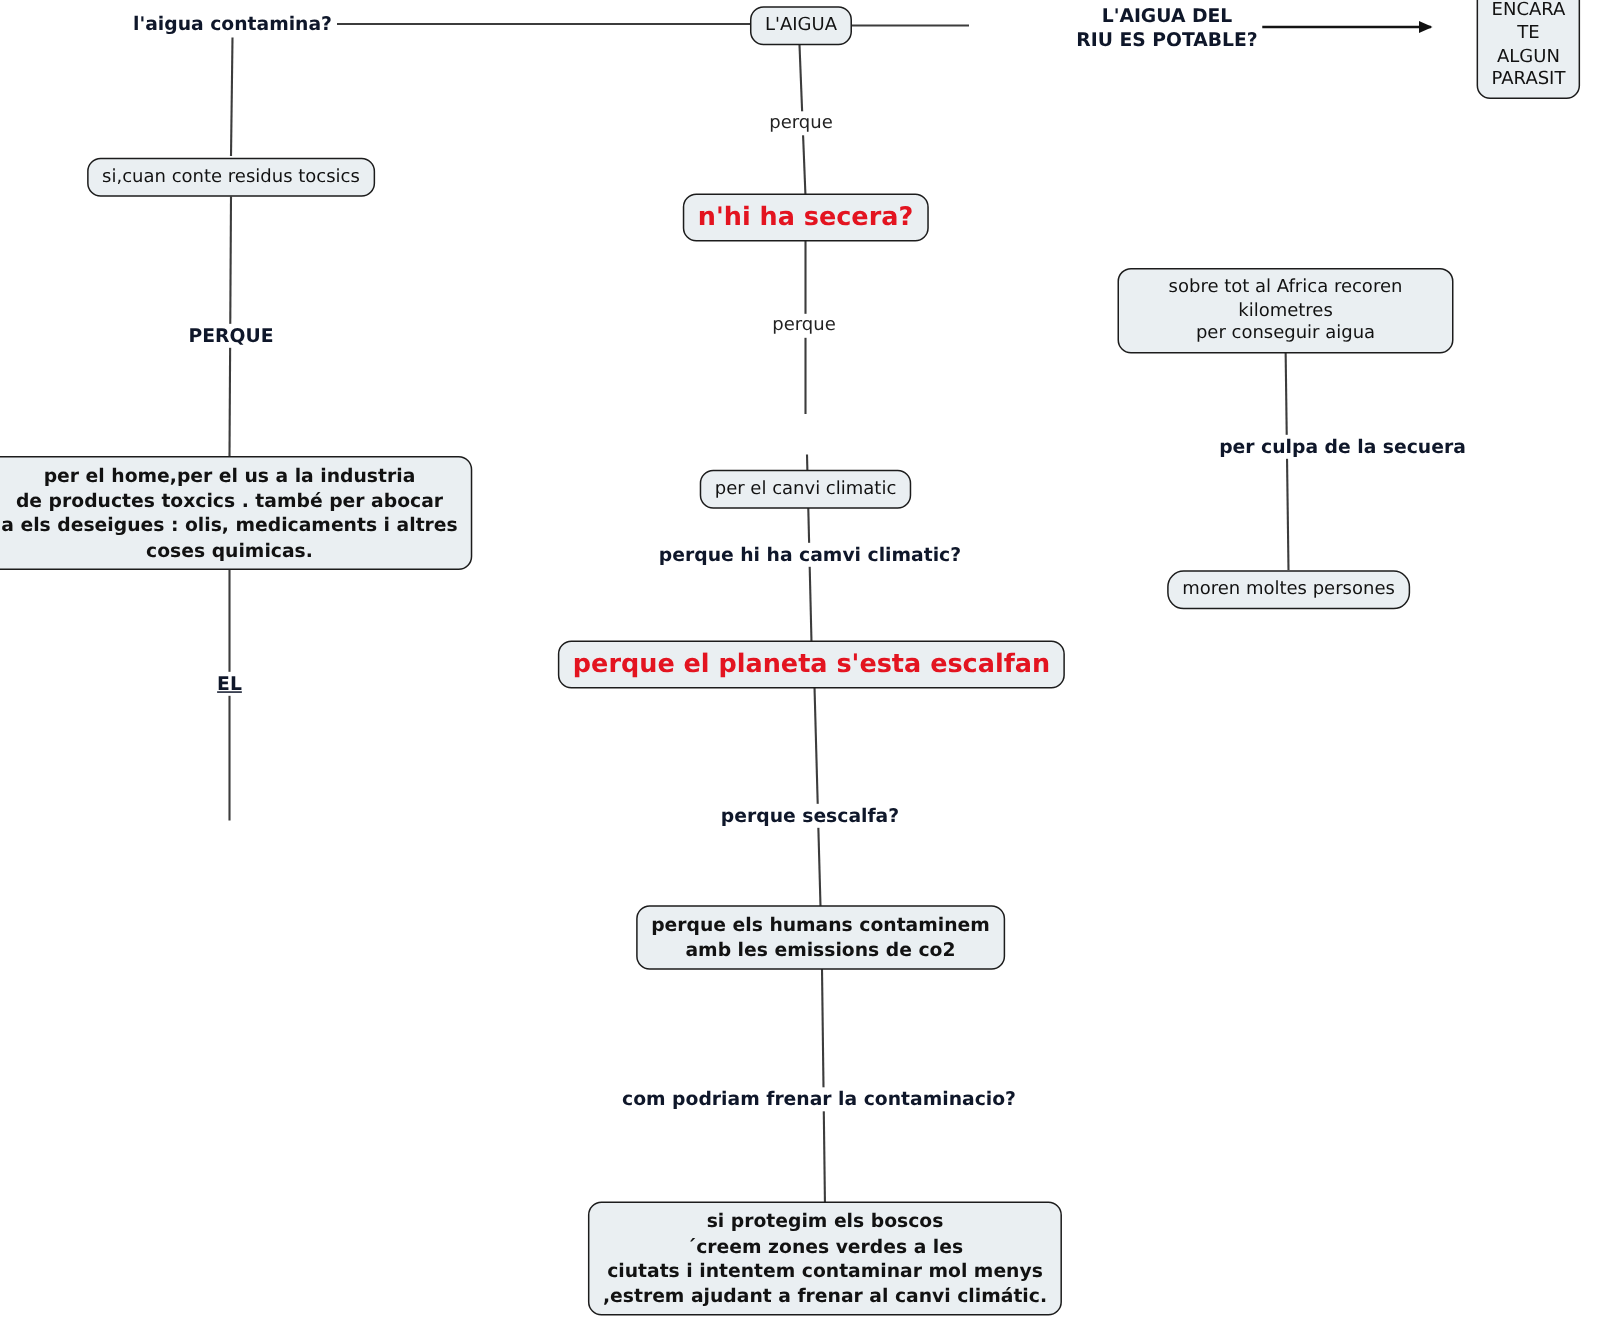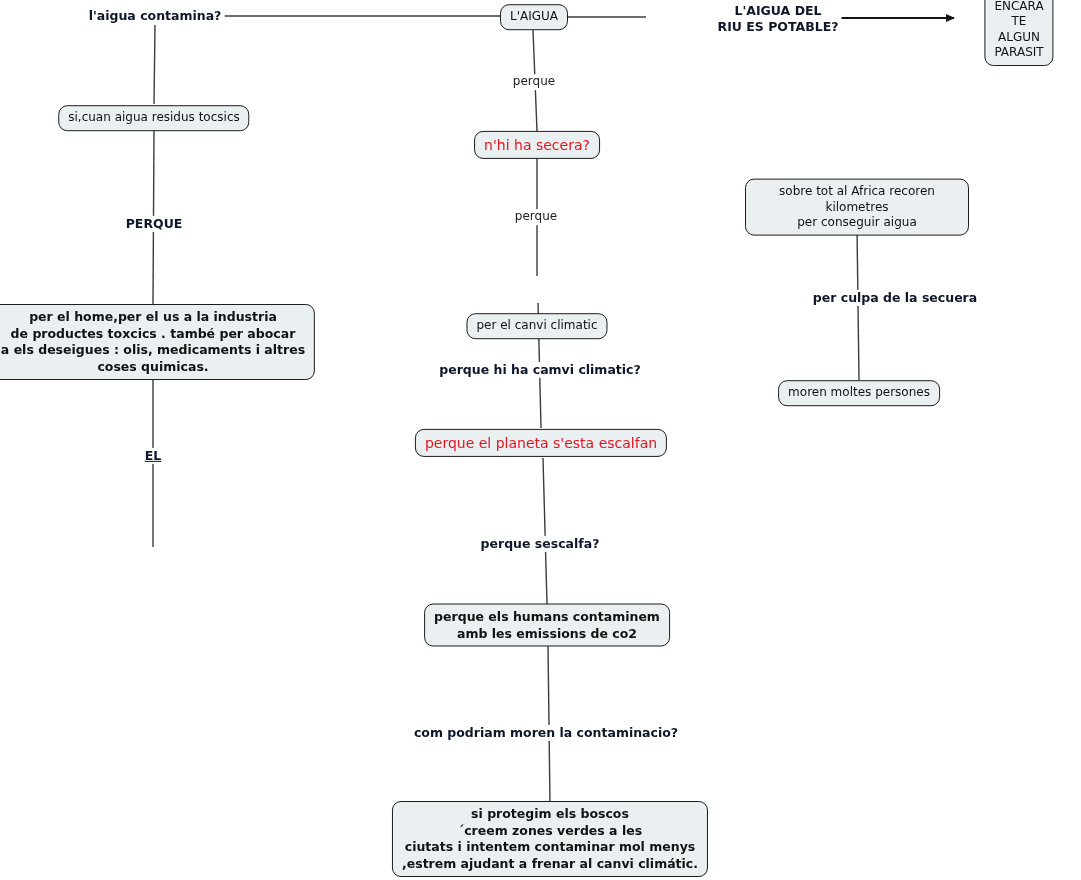--- a/index.html
+++ b/index.html
@@ -22,21 +22,21 @@
     border-radius:9px;
     padding:4px 9px;
     font-size:12px;
     line-height:1.3;
     color:#121212;
     text-align:center;
     white-space:pre-line;
     box-sizing:border-box;
   }
   .node.bold { font-weight:bold; font-size:12.5px; line-height:1.32; }
-  .node.red  { font-weight:normal; font-size:14px; color:var(--red_text,#e31420); }
+  .node.red  { font-weight:bold; font-size:17px; color:var(--red_text,#e31420); }
 
   .lbl {
     position:absolute;
     transform:translate(-50%,-50%);
     background:#ffffff;
     padding:0 3px;
     font-size:12.5px;
     font-weight:bold;
     color:#0f172a;
     white-space:pre-line;
@@ -64,45 +64,45 @@
     <line x1="153" y1="380" x2="153" y2="547"></line>
     <line x1="533" y1="30" x2="537" y2="131"></line>
     <line x1="537" y1="159" x2="537" y2="276"></line>
     <line x1="538" y1="303" x2="541" y2="428"></line>
     <line x1="543" y1="458" x2="547" y2="604"></line>
     <line x1="548" y1="646" x2="550" y2="805"></line>
     <line x1="857" y1="228" x2="859" y2="380"></line>
   </svg>
 
   <div class="node" style="left:534px; top:17px;">L'AIGUA</div>
-  <div class="node" style="left:154px; top:118px;">si,cuan aigua residus tocsics</div>
+  <div class="node" style="left:154px; top:118px;">si,cuan conte residus tocsics</div>
   <div class="node bold" style="left:153px; top:342px;">per el home,per el us a la industria
 de productes toxcics . també per abocar
 a els deseigues : olis, medicaments i altres
 coses quimicas.</div>
   <div class="node red" style="left:537px; top:145px;">n'hi ha secera?</div>
   <div class="node" style="left:537px; top:290px;margin-top:36px;">per el canvi climatic</div>
   <div class="node red" style="left:541px; top:443px;">perque el planeta s'esta escalfan</div>
   <div class="node bold" style="left:547px; top:625px;">perque els humans contaminem
 amb les emissions de co2</div>
   <div class="node bold" style="left:550px; top:839px;">si protegim els boscos
 ´creem zones verdes a les
 ciutats i intentem contaminar mol menys
 ,estrem ajudant a frenar al canvi climátic.</div>
   <div class="node" style="left:1019px; top:22px;">NO, ENCARA TE
 ALGUN PARASIT</div>
   <div class="node" style="left:857px; top:207px;">sobre tot al Africa recoren kilometres
 per conseguir aigua</div>
-  <div class="node" style="left:859px; top:393px;">moren moltes persones</div>
+  <div class="node" style="left:859px; top:393px;border-radius:11px;">moren moltes persones</div>
 
   <div class="lbl" style="left:155px; top:16px;">l'aigua contamina?</div>
   <div class="lbl" style="left:730px; top:19px;margin-left:48px;">L'AIGUA DEL
 RIU ES POTABLE?</div>
   <div class="lbl" style="left:154px; top:224px;">PERQUE</div>
   <div class="lbl" style="left:153px; top:456px;text-decoration:underline;">EL</div>
   <div class="lbl plain" style="left:534px; top:82px;">perque</div>
   <div class="lbl plain" style="left:536px; top:217px;">perque</div>
   <div class="lbl" style="left:540px; top:370px;">perque hi ha camvi climatic?</div>
   <div class="lbl" style="left:540px; top:544px;">perque sescalfa?</div>
-  <div class="lbl" style="left:546px; top:733px;">com podriam moren la contaminacio?</div>
+  <div class="lbl" style="left:546px; top:733px;">com podriam frenar la contaminacio?</div>
   <div class="lbl" style="left:858px; top:298px;margin-left:37px;">per culpa de la secuera</div>
 
 </div>
 
 </body></html>

